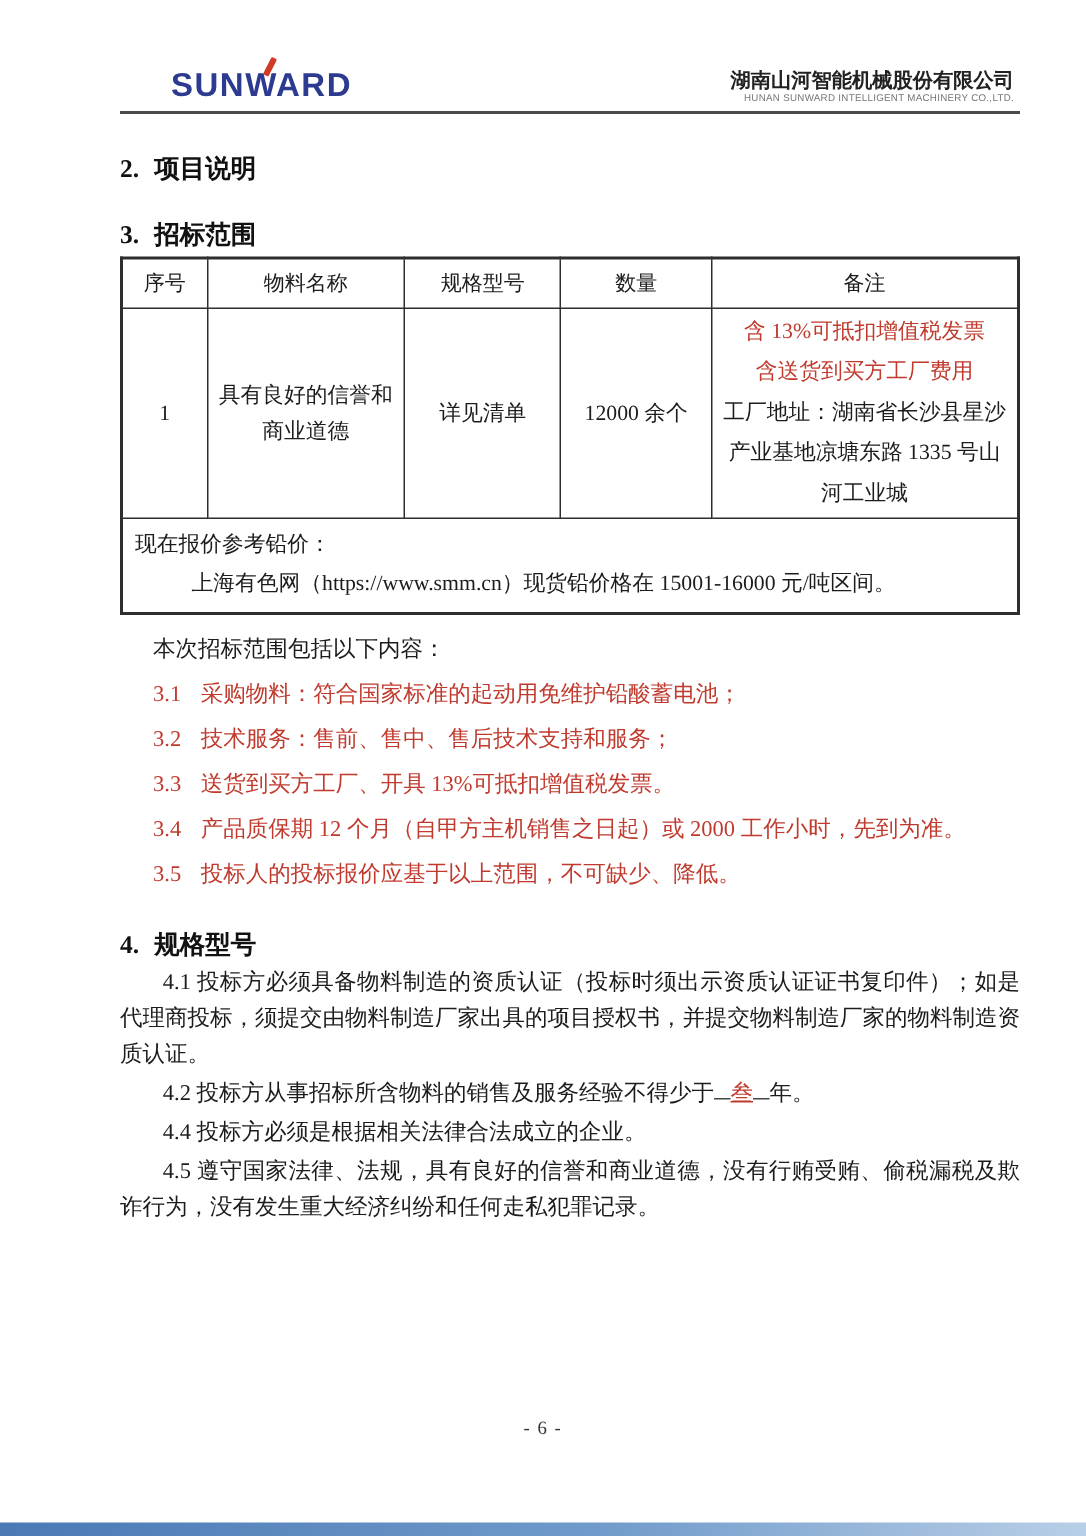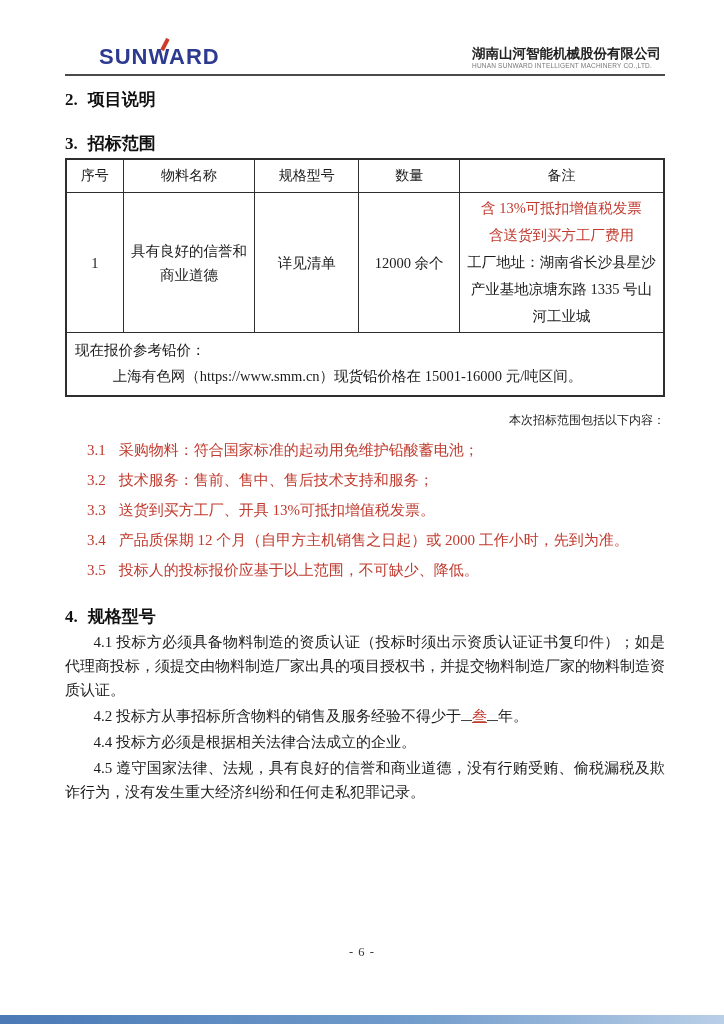--- a/index.html
+++ b/index.html
@@ -6,47 +6,47 @@
   body{background:#888;}
   .page{
     position:relative;
     width:724px;height:1024px;
     margin:0 auto;
     background:#fff;
     overflow:hidden;
     font-family:"Liberation Serif","DejaVu Serif",serif;
     color:#1c1c1c;
   }
-  .content{position:absolute;left:65px;top:45px;width:600px;}
+  .content{position:absolute;left:80px;top:45px;width:600px;}
 
   
   .doc-header{
     display:flex;justify-content:space-between;align-items:flex-end;
     border-bottom:2px solid #4a4a4a;
     padding:0 4px 5px 34px;
   }
   .logo{
     position:relative;
     font-family:"Liberation Sans","DejaVu Sans",sans-serif;
     font-weight:bold;font-size:22px;letter-spacing:1px;
     color:#2c3a90;line-height:24px;
   }
   .logo-accent{
     position:absolute;top:-7px;left:64px;
     width:4px;height:13px;background:#d03b26;
     transform:rotate(27deg);border-radius:1px;
   }
-  .company{line-height:1.15;}
+  .company{text-align:right;line-height:1.15;}
   .company-cn{font-weight:bold;font-size:13.5px;color:#222;font-family:"Liberation Sans","DejaVu Sans",sans-serif;}
   .company-en{font-size:6.5px;color:#777;font-family:"Liberation Sans","DejaVu Sans",sans-serif;letter-spacing:.2px;}
 
   
   .h{font-weight:bold;font-size:17px;color:#111;line-height:22px;}
   .h .no{margin-right:10px;}
-  .h2{margin-top:13px;}
+  .h2{margin-top:26px;}
   .h3{margin-top:22px;}
   .h4{margin-top:26px;}
 
   
   .para{
     margin-top:6px;
     font-size:15.5px;line-height:37px;
     text-align:justify;text-indent:2em;
   }
   .red{color:#c03a2e;}
@@ -66,21 +66,21 @@
   }
   table.scope th{height:28px;font-size:14px;}
   td.remark{line-height:27px;padding:3px 8px;}
   td.mat,td.spec,td.qty,td.no-cell{line-height:24px;}
   tr.foot td{
     text-align:left;line-height:26px;padding:4px 8px 6px 8px;
   }
   .foot-l2{text-indent:2.6em;}
 
   
-  .intro{margin-top:13px;font-size:12px;line-height:20px;padding-left:22px;text-align:right;}
+  .intro{margin-top:13px;font-size:15px;line-height:20px;padding-left:22px;}
   .s3item{margin-top:10px;font-size:15px;line-height:20px;padding-left:22px;}
   .s3item .no{margin-right:13px;}
 
   
   .s4p{margin:2px 0 0 0;font-size:15px;line-height:24px;text-align:justify;text-indent:1.9em;}
 
   .page-number{
     position:absolute;top:945px;left:0;right:0;
     text-align:center;font-size:12.5px;color:#333;letter-spacing:1px;
   }

